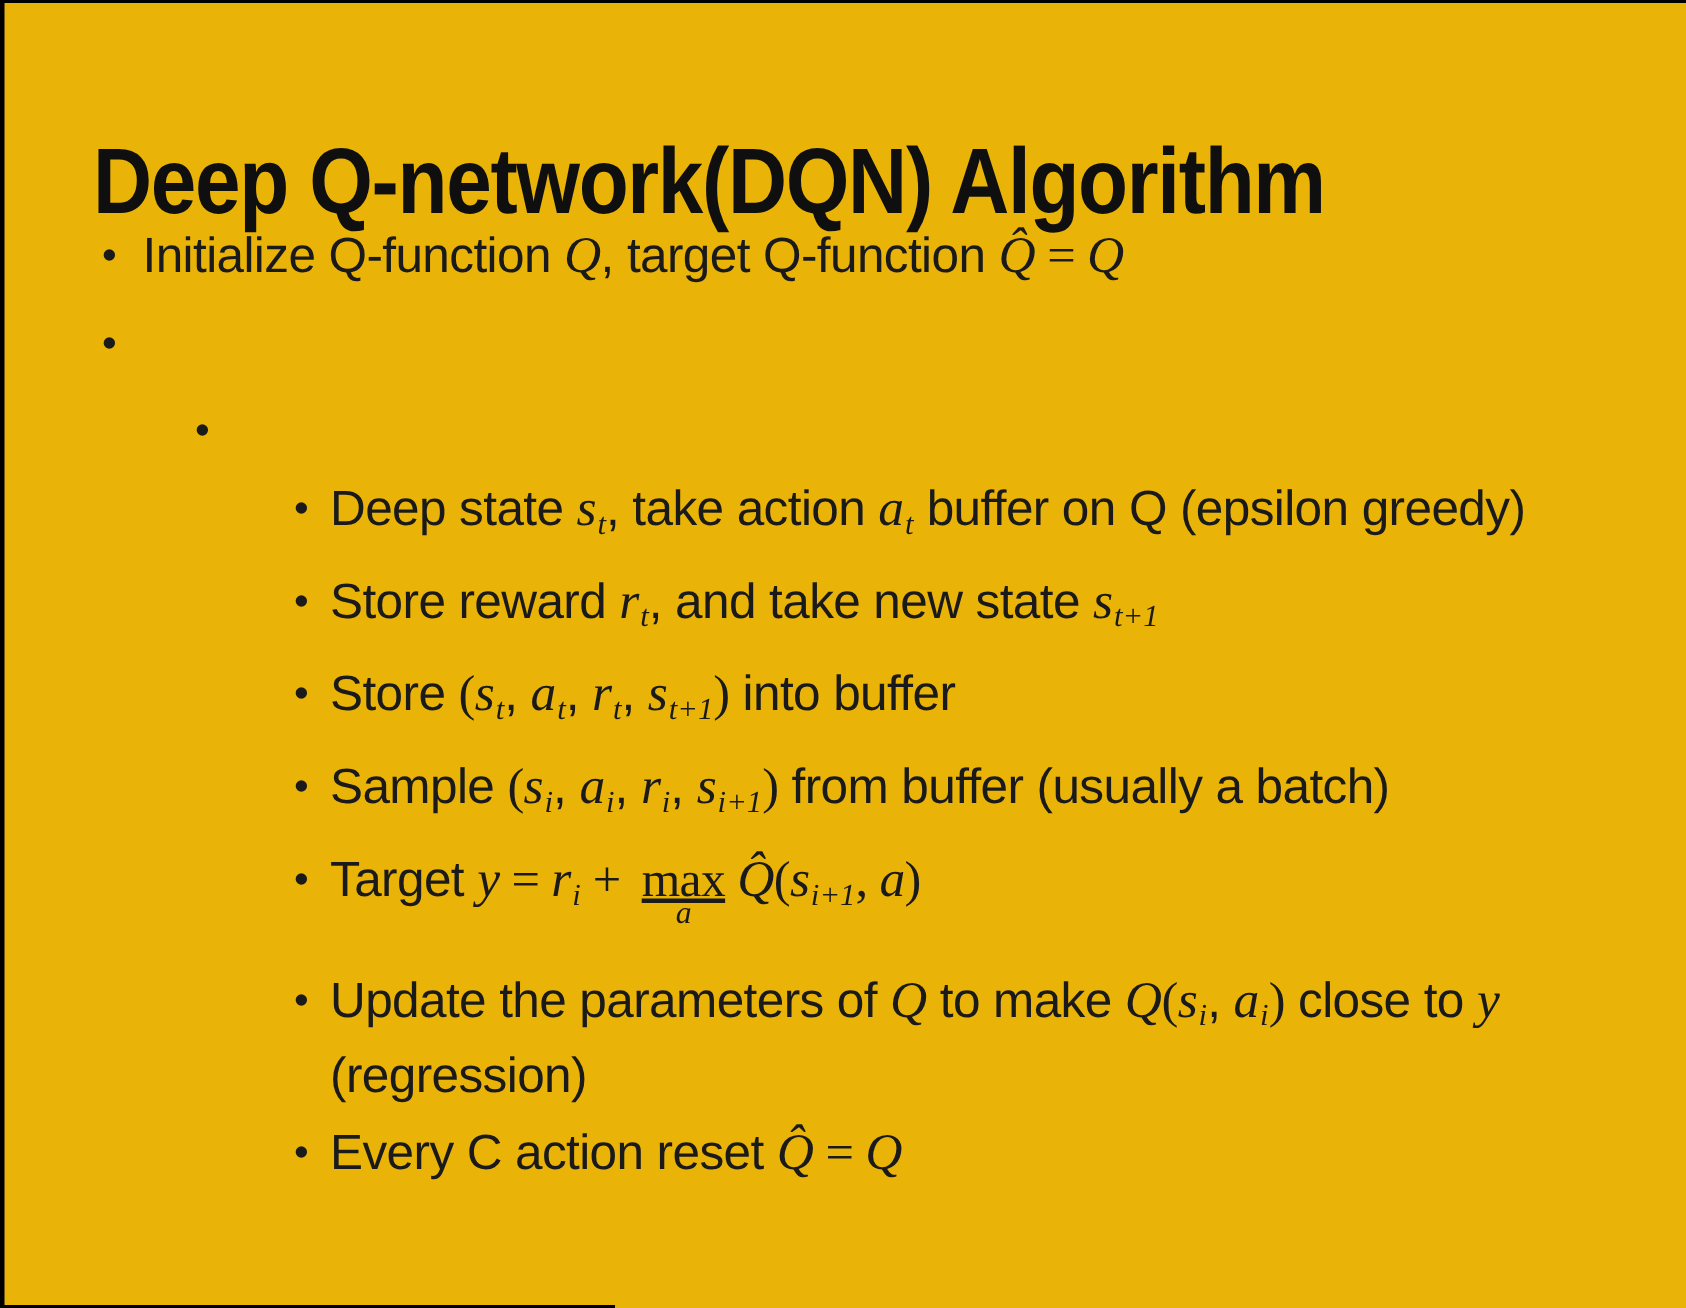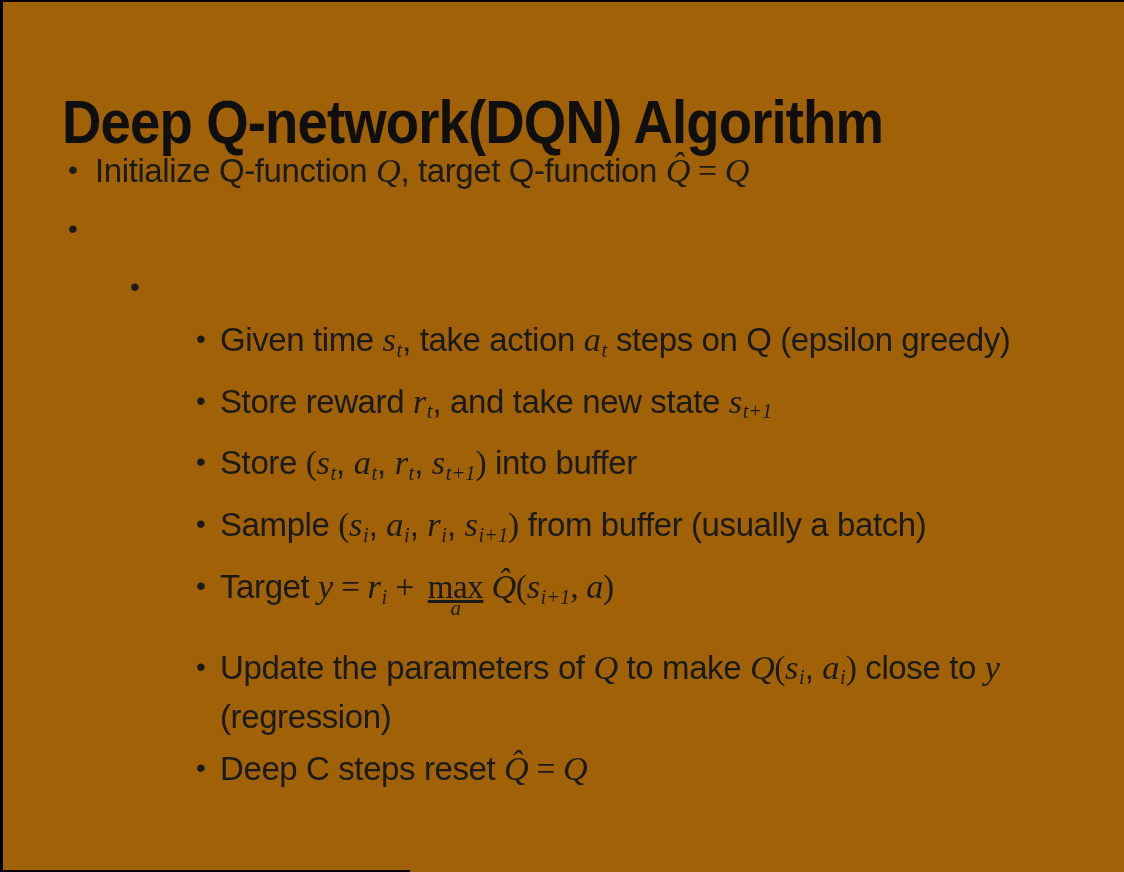--- a/index.html
+++ b/index.html
@@ -4,21 +4,21 @@
 <style>
   html, body {
     margin: 0;
     padding: 0;
     background: #ffffff;
   }
   .slide {
     position: relative;
     width: 1124px;
     height: 872px;
-    background: #a16207;
+    background: #eab308;
     overflow: hidden;
     font-family: "Liberation Sans", sans-serif;
     color: #1a1a1a;
   }
   .edge-left {
     position: absolute;
     left: 0; top: 0;
     width: 3px; height: 872px;
     background: #000000;
   }
@@ -127,21 +127,21 @@
     <span class="content"><span class="seg-text">Initialize Q-function </span><span class="seg-var">Q</span><span class="seg-text">, target Q-function </span><span class="seg-var">Q̂</span><span class="seg-math"> = </span><span class="seg-var">Q</span></span>
   </li>
       <li class="bullet-item lvl1">
     <span class="marker">•</span>
   </li>
       <li class="bullet-item lvl2">
     <span class="marker">•</span>
   </li>
       <li class="bullet-item lvl3">
     <span class="marker">•</span>
-    <span class="content"><span class="seg-text">Given time </span><span class="seg-var">s</span><span class="seg-sub">t</span><span class="seg-text">, take action </span><span class="seg-var">a</span><span class="seg-sub">t</span><span class="seg-text"> steps on Q (epsilon greedy)</span></span>
+    <span class="content"><span class="seg-text">Deep state </span><span class="seg-var">s</span><span class="seg-sub">t</span><span class="seg-text">, take action </span><span class="seg-var">a</span><span class="seg-sub">t</span><span class="seg-text"> buffer on Q (epsilon greedy)</span></span>
   </li>
       <li class="bullet-item lvl3">
     <span class="marker">•</span>
     <span class="content"><span class="seg-text">Store reward </span><span class="seg-var">r</span><span class="seg-sub">t</span><span class="seg-text">, and take new state </span><span class="seg-var">s</span><span class="seg-sub">t+1</span></span>
   </li>
       <li class="bullet-item lvl3">
     <span class="marker">•</span>
     <span class="content"><span class="seg-text">Store </span><span class="seg-math">(</span><span class="seg-var">s</span><span class="seg-sub">t</span><span class="seg-text">, </span><span class="seg-var">a</span><span class="seg-sub">t</span><span class="seg-text">, </span><span class="seg-var">r</span><span class="seg-sub">t</span><span class="seg-text">, </span><span class="seg-var">s</span><span class="seg-sub">t+1</span><span class="seg-math">)</span><span class="seg-text"> into buffer</span></span>
   </li>
       <li class="bullet-item lvl3">
@@ -151,16 +151,16 @@
       <li class="bullet-item lvl3 has-stack">
     <span class="marker">•</span>
     <span class="content"><span class="seg-text">Target </span><span class="seg-var">y</span><span class="seg-math"> = </span><span class="seg-var">r</span><span class="seg-sub">i</span><span class="seg-math"> + </span><span class="stack"><span class="stack-top">max</span><span class="stack-under">a</span></span><span class="seg-var">Q̂</span><span class="seg-math">(</span><span class="seg-var">s</span><span class="seg-sub">i+1</span><span class="seg-math">, </span><span class="seg-var">a</span><span class="seg-math">)</span></span>
   </li>
       <li class="bullet-item lvl3">
     <span class="marker">•</span>
     <span class="content"><span class="seg-text">Update the parameters of </span><span class="seg-var">Q</span><span class="seg-text"> to make </span><span class="seg-var">Q</span><span class="seg-math">(</span><span class="seg-var">s</span><span class="seg-sub">i</span><span class="seg-text">, </span><span class="seg-var">a</span><span class="seg-sub">i</span><span class="seg-math">)</span><span class="seg-text"> close to </span><span class="seg-var">y</span><span class="seg-text"> (regression)</span></span>
   </li>
       <li class="bullet-item lvl3">
     <span class="marker">•</span>
-    <span class="content"><span class="seg-text">Deep C steps reset </span><span class="seg-var">Q̂</span><span class="seg-math"> = </span><span class="seg-var">Q</span></span>
+    <span class="content"><span class="seg-text">Every C action reset </span><span class="seg-var">Q̂</span><span class="seg-math"> = </span><span class="seg-var">Q</span></span>
   </li>
     </ul>
 </div>
 
 </body></html>

